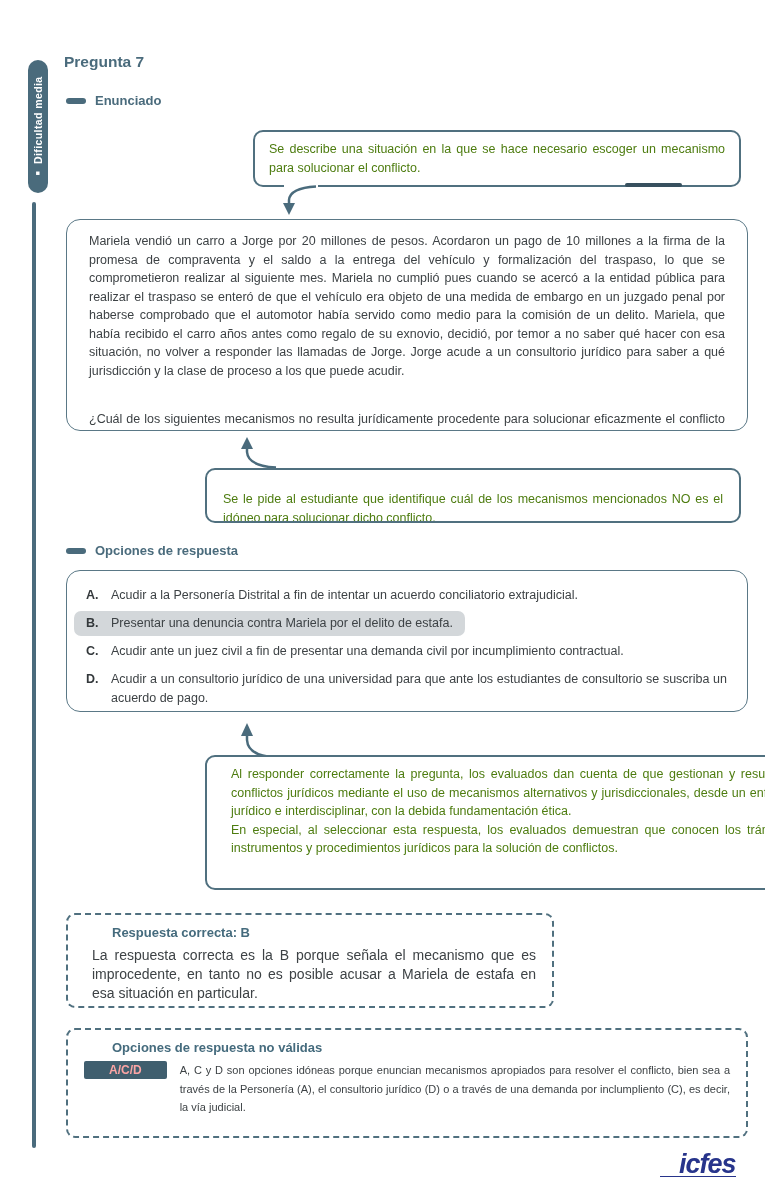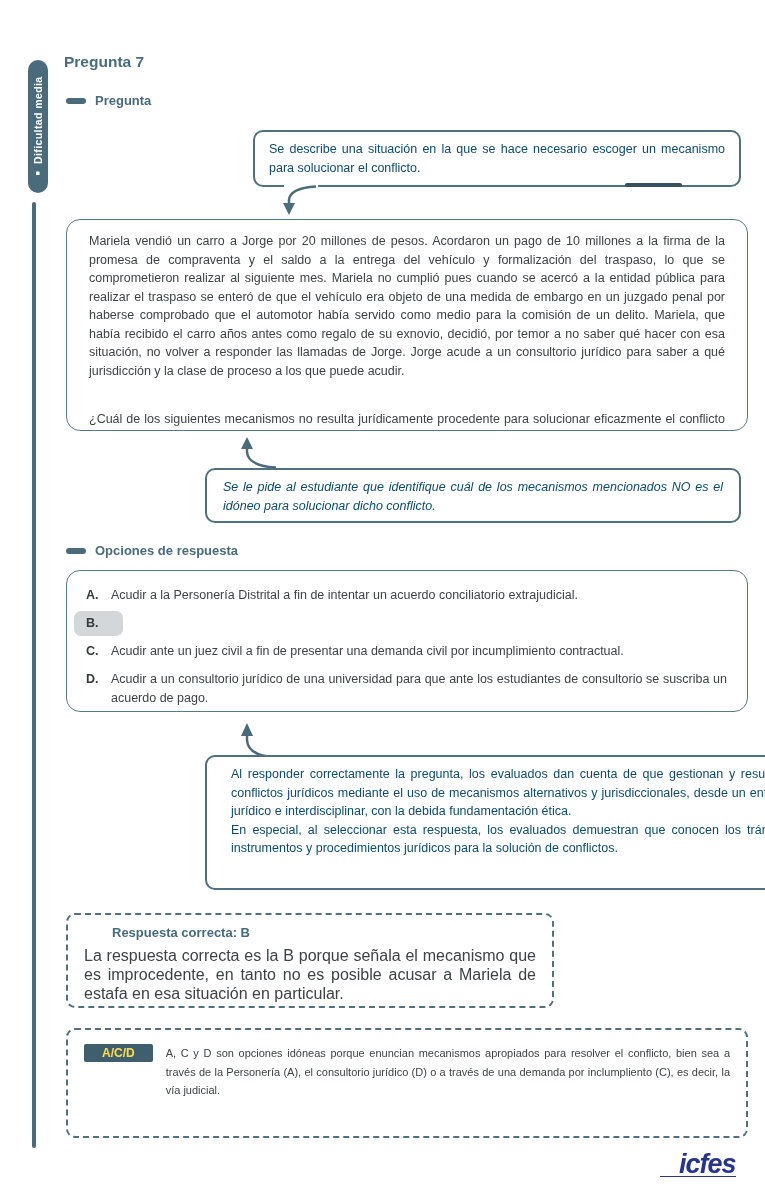--- a/index.html
+++ b/index.html
@@ -21,24 +21,24 @@
 
   .sec-head { position:absolute; display:flex; align-items:center; }
   .sec-head .dash { display:inline-block; width:20px; height:6px; border-radius:3px;
           background:#4a6b7c; margin-right:9px; }
   .sec-head .lbl { font-size:13px; font-weight:bold; color:#4a6b7c; }
   #sec-enunciado { left:66px; top:93px; }
   #sec-opciones  { left:66px; top:543px; }
 
   
   .callout { position:absolute; border:2px solid #50707f; border-radius:10px;
-          background:#fff; font-size:12.5px; line-height:18.5px; color:#0c4a6e;
+          background:#fff; font-size:12.5px; line-height:18.5px; color:#4d7c0f;
           padding:8px 14px; text-align:justify; overflow:hidden; }
   #callout1 { left:253px; top:130px; width:488px; height:57px; }
-  #callout2 { left:205px; top:468px; width:536px; height:55px; padding:8px 16px;font-style:italic; }
+  #callout2 { left:205px; top:468px; width:536px; height:55px; padding:20px 16px; }
   #callout3 { left:205px; top:755px; width:616px; height:135px; padding:8px 24px; }
   #callout3 p + p { }
   .dark-seg { position:absolute; left:625px; top:183px; width:57px; height:4px;
           background:#37505e; border-radius:2px; }
 
   .arrow-svg { position:absolute; }
   #arrow1 { left:270px; top:184px; }
   #arrow2 { left:228px; top:434px; }
   #arrow3 { left:228px; top:720px; }
 
@@ -59,24 +59,24 @@
   .opt .otext { text-align:justify; }
   .opt-inner.hl { background:#d3d7da; border-radius:7px; padding:3px 12px 3px 12px;
           margin:-3px 0 -3px -12px; }
 
   
   .dashed { position:absolute; border:2px dashed #50707f; border-radius:9px;
           background:#fff; padding:10px 16px; overflow:hidden; }
   #correct-box { left:66px; top:913px; width:488px; height:95px; }
   #invalid-box { left:66px; top:1028px; width:682px; height:110px; }
   .dashed h2 { font-size:13px; font-weight:bold; color:#456b7d; margin-bottom:6px;margin-left:28px; }
-  .dashed .body { font-size:16px; line-height:19px; text-align:justify; }
+  .dashed .body { font-size:14px; line-height:19px; text-align:justify;margin-left:8px; }
   .acd-row { display:flex; gap:13px; margin-top:4px; }
-  .badge { background:#3f5e6e; color:#fde047; font-weight:bold; font-size:12px;
-          padding:2px 18px; border-radius:2px; height:fit-content; white-space:nowrap; }
+  .badge { background:#3f5e6e; color:#fca5a5; font-weight:bold; font-size:12px;
+          padding:2px 25px; border-radius:2px; height:fit-content; white-space:nowrap; }
   .acd-text { flex:1; font-size:11px; line-height:18.5px; text-align:justify; }
 
   
   .logo { position:absolute; left:660px; top:1154px; display:flex; align-items:flex-end; gap:4px; }
   .logo-col { display:flex; flex-direction:column; align-items:flex-end; }
   .logo-word { font-size:27px; font-weight:bold; font-style:italic; color:#27348b;
           line-height:0.8; letter-spacing:-1px; }
   .logo-tag { font-size:14px; color:#27348b; border-top:1.5px solid #27348b;
           padding-top:18px; margin-top:0; letter-spacing:.6px; }
   .logo-check { position:relative; width:27px; height:27px; background:#8dc63f;
@@ -93,21 +93,21 @@
       <span class="sq">■</span>
       <span>Dificultad media</span>
     </span>
   </div>
   <div class="vline"></div>
 
   <h1 class="title">Pregunta 7</h1>
 
   <div class="sec-head" id="sec-enunciado">
     <span class="dash"></span>
-    <span class="lbl">Pregunta</span>
+    <span class="lbl">Enunciado</span>
   </div>
 
   <div class="callout" id="callout1">
     <span>Se describe una situación en la que se hace necesario escoger un mecanismo para solucionar el conflicto.</span>
   </div>
   <div class="dark-seg"></div>
   <svg class="arrow-svg" id="arrow1" width="48" height="34" viewBox="0 0 48 34">
     <rect x="14" y="0" width="34" height="5" fill="#ffffff"></rect>
     <path d="M 46 2.5 Q 20 4 19 16 L 19 20" stroke="#4a6b7c" stroke-width="2.5" fill="none"></path>
     <polygon points="13,19 25,19 19,31" fill="#4a6b7c"></polygon>
@@ -135,20 +135,21 @@
   <div class="obox">
     <div class="opt">
       <span class="opt-inner">
         <span class="letter">A.</span>
         <span class="otext">Acudir a la Personería Distrital a fin de intentar un acuerdo conciliatorio extrajudicial.</span>
       </span>
     </div>
     <div class="opt">
       <span class="opt-inner hl">
         <span class="letter">B.</span>
+        <span class="otext">Presentar una denuncia contra Mariela por el delito de estafa.</span>
       </span>
     </div>
     <div class="opt">
       <span class="opt-inner">
         <span class="letter">C.</span>
         <span class="otext">Acudir ante un juez civil a fin de presentar una demanda civil por incumplimiento contractual.</span>
       </span>
     </div>
     <div class="opt">
       <span class="opt-inner">
@@ -167,20 +168,21 @@
     <p>Al responder correctamente la pregunta, los evaluados dan cuenta de que gestionan y resuelven conflictos jurídicos mediante el uso de mecanismos alternativos y jurisdiccionales, desde un enfoque jurídico e interdisciplinar, con la debida fundamentación ética.</p>
     <p>En especial, al seleccionar esta respuesta, los evaluados demuestran que conocen los trámites, instrumentos y procedimientos jurídicos para la solución de conflictos.</p>
   </div>
 
   <div class="dashed" id="correct-box">
     <h2>Respuesta correcta: B</h2>
     <div class="body">La respuesta correcta es la B porque señala el mecanismo que es improcedente, en tanto no es posible acusar a Mariela de estafa en esa situación en particular.</div>
   </div>
 
   <div class="dashed" id="invalid-box">
+    <h2>Opciones de respuesta no válidas</h2>
     <div class="acd-row">
       <span class="badge">A/C/D</span>
       <span class="acd-text">A, C y D son opciones idóneas porque enuncian mecanismos apropiados para resolver el conflicto, bien sea a través de la Personería (A), el consultorio jurídico (D) o a través de una demanda por inclumpliento (C), es decir, la vía judicial.</span>
     </div>
   </div>
 
   <div class="logo">
     <div class="logo-col">
       <span class="logo-word">icfes</span>
       <span class="logo-tag">mejor saber</span>

